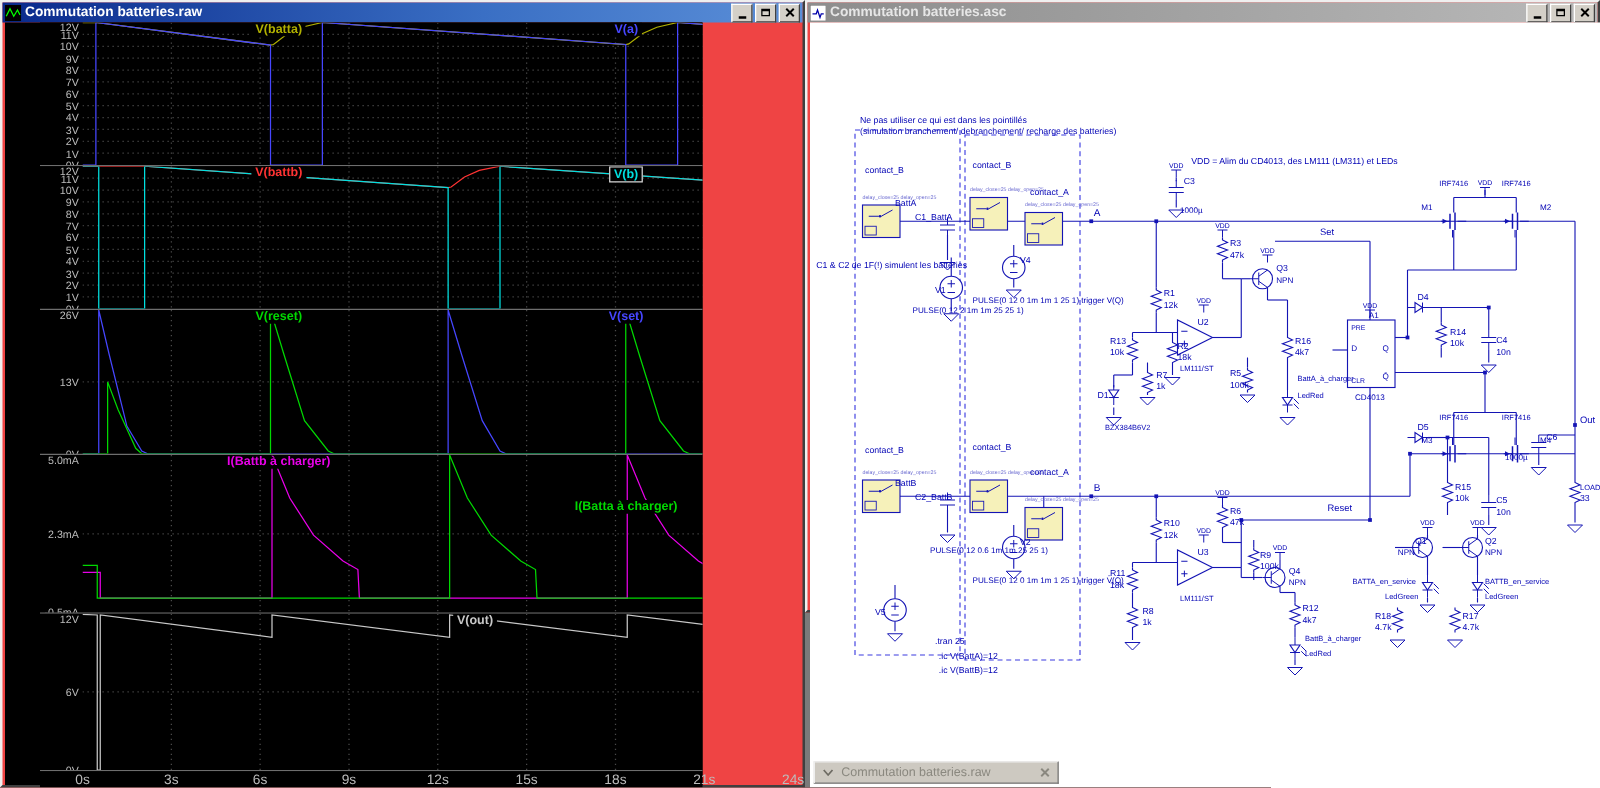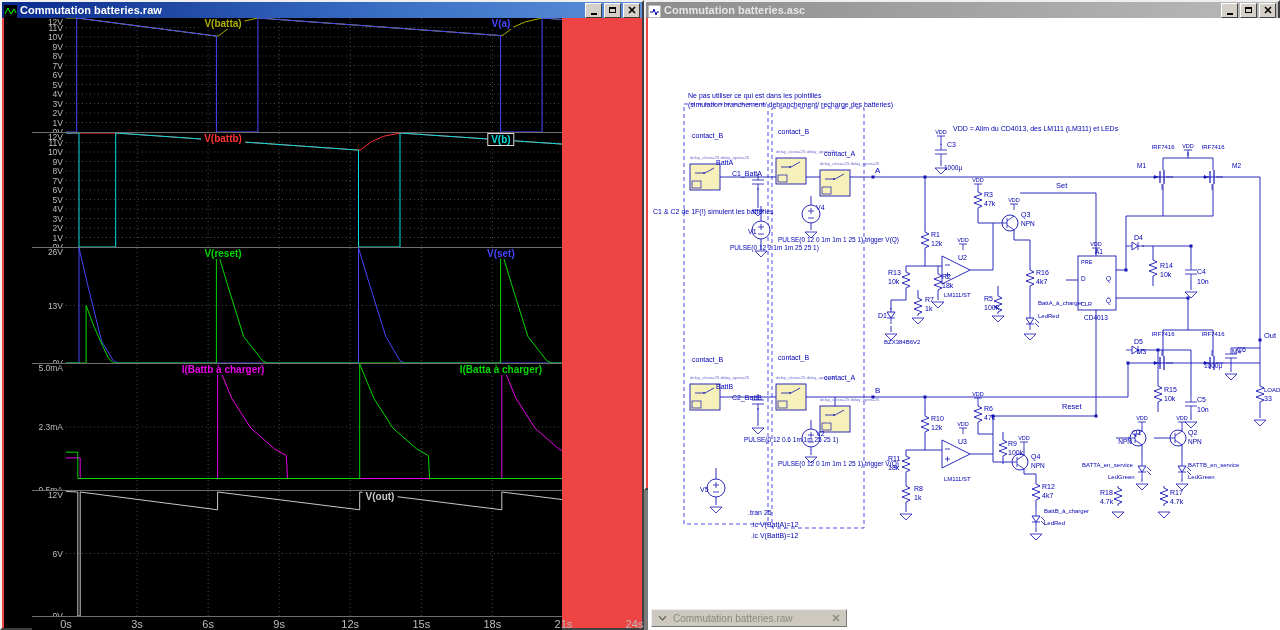--- a/index.html
+++ b/index.html
@@ -171,21 +171,21 @@
             <line x1="284.2" x2="284.2" y1="0" y2="126" stroke="#4a4a4a" stroke-dasharray="1,3"></line>
             <line x1="355.3" x2="355.3" y1="0" y2="126" stroke="#4a4a4a" stroke-dasharray="1,3"></line>
             <line x1="426.4" x2="426.4" y1="0" y2="126" stroke="#4a4a4a" stroke-dasharray="1,3"></line>
             <line x1="497.4" x2="497.4" y1="0" y2="126" stroke="#4a4a4a" stroke-dasharray="1,3"></line>
             <line x1="568.5" x2="568.5" y1="0" y2="126" stroke="#4a4a4a" stroke-dasharray="1,3"></line>
             <line x1="0" x2="604" y1="63" y2="63" stroke="#4a4a4a" stroke-dasharray="1,3"></line>
             <polyline points="0.0,93.9 14.2,93.9 14.2,114.5 151.6,114.5 151.6,0.0 165.8,34.4 184.8,64.1 208.4,84.8 220.3,91.6 221.5,114.5 435.8,114.5 435.8,0.0 450.0,34.4 469.0,64.1 492.7,84.8 504.5,91.6 505.7,114.5 604.0,114.5" fill="none" stroke="#e800e8" stroke-width="1"></polyline>
             <polyline points="0.0,88.2 11.8,88.2 11.8,114.5 293.7,114.5 293.7,0.0 307.9,34.4 326.9,64.1 350.6,84.8 362.4,91.6 363.6,114.5 577.9,114.5 577.9,0.0 592.2,34.4 604.0,52.7" fill="none" stroke="#00d800" stroke-width="1"></polyline>
           </svg>
           <span class="plabel" style="color: rgb(232, 0, 232); left: 191.04px;">I(Battb à charger)</span>
-          <span class="plabel" style="color: rgb(0, 216, 0); left: 468.88px;">I(Batta à charger)</span>
+          <span class="plabel" style="color: rgb(0, 216, 0); left: 468.88px; margin-top: 36px;">I(Batta à charger)</span>
         </div>
         <div class="pane" style="height: 125px;">
           <span class="ytick" style="top: 0px;">12V</span>
           <span class="ytick" style="top: 58.5px;">6V</span>
           <span class="ytick" style="top: 121px;">0V</span>
           <svg width="604" height="125" style="left: 34px;">
             <line x1="71.1" x2="71.1" y1="0" y2="125" stroke="#4a4a4a" stroke-dasharray="1,3"></line>
             <line x1="142.1" x2="142.1" y1="0" y2="125" stroke="#4a4a4a" stroke-dasharray="1,3"></line>
             <line x1="213.2" x2="213.2" y1="0" y2="125" stroke="#4a4a4a" stroke-dasharray="1,3"></line>
             <line x1="284.2" x2="284.2" y1="0" y2="125" stroke="#4a4a4a" stroke-dasharray="1,3"></line>

